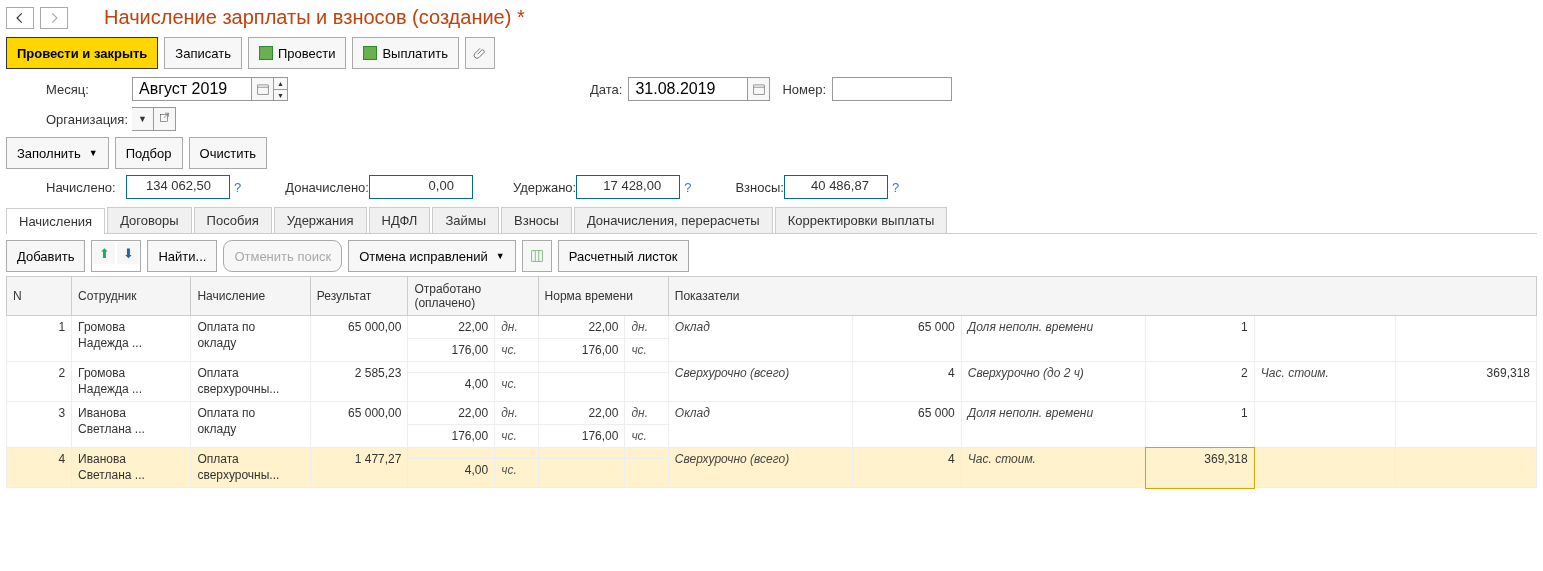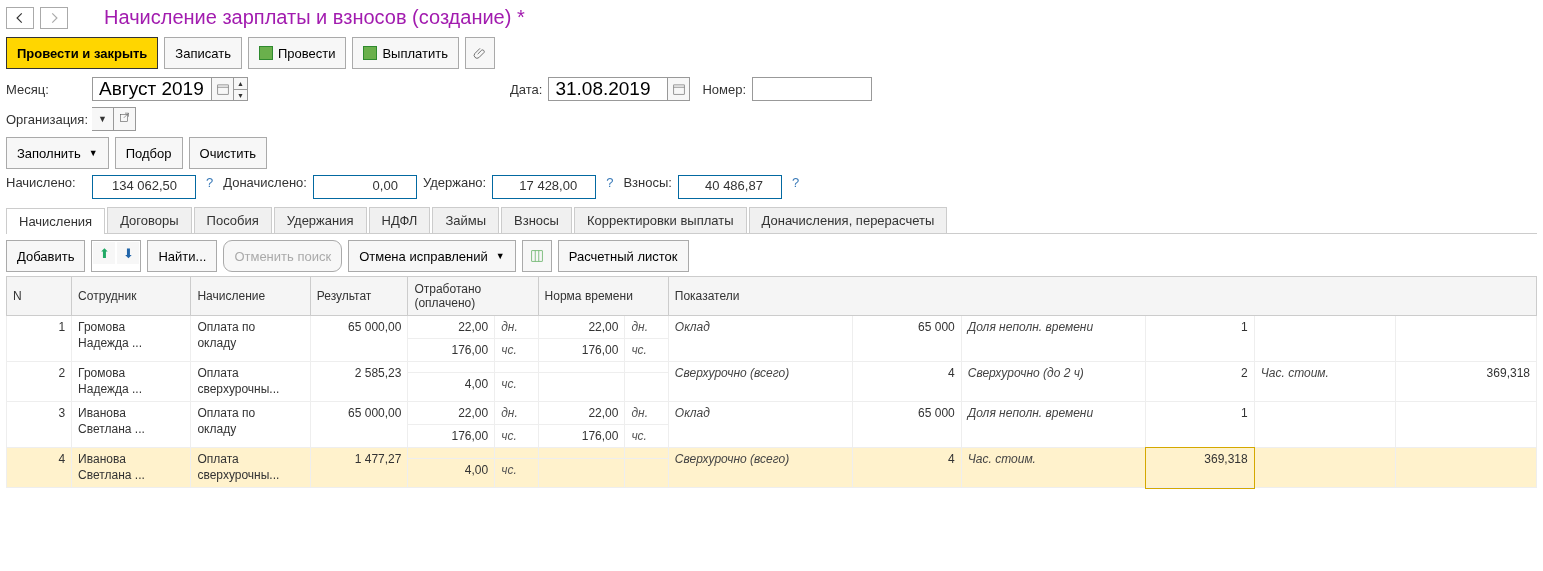--- a/index.html
+++ b/index.html
@@ -1,37 +1,37 @@
 <!DOCTYPE html>
 <html><head>
 <meta charset="utf-8">
 <style>
 * { box-sizing: border-box; margin: 0; padding: 0; }
 body { font-family: Arial, sans-serif; font-size: 13px; color: #333; background: #fff; padding: 6px; }
 
 .nav-row { display: flex; align-items: center; gap: 6px; margin-bottom: 8px; }
 .nav-btn { width: 28px; height: 22px; border: 1px solid #aaa; background: #fff; display: flex; align-items: center; justify-content: center; cursor: pointer; }
-.page-title { font-size: 20px; color: #a21caf; margin-left: 30px; }
+.page-title { font-size: 20px; color: #c2410c; margin-left: 30px; }
 
 .toolbar-row { display: flex; align-items: center; gap: 6px; margin-bottom: 8px; }
 .btn { border: 1px solid #aaa; background: #f7f7f7; padding: 4px 10px; height: 32px; display: inline-flex; align-items: center; gap: 5px; cursor: pointer; font-size: 13px; }
 .btn-primary { background: #ffd600; border: 1px solid #333; font-weight: bold; }
 .btn-icon-green { width:14px; height:14px; background:#6ab04c; border:1px solid #2f8a2f; display:inline-block; }
 .btn.square { width: 30px; padding: 0; justify-content: center; }
 
 .form-row { display: flex; align-items: center; gap: 6px; margin-bottom: 6px; }
-.form-label { font-size: 13px; color: #333; }
-.form-input { border: 1px solid #999; height: 24px; padding: 2px 6px; font-size: 19px; background: #fff; }
+.form-label { font-size: 13px; color: #333; margin-left: 40px; }
+.form-input { border: 1px solid #999; height: 24px; padding: 2px 6px; font-size: 16px; background: #fff; }
 .input-group { display: flex; align-items: center; }
 .input-group .addon { border: 1px solid #999; border-left: none; height: 24px; width: 22px; display: flex; align-items: center; justify-content: center; background: #f7f7f7; cursor: pointer; }
 .spinner { display: flex; flex-direction: column; }
 .spinner div { height: 12px; width: 14px; border: 1px solid #999; border-left: none; background: #f7f7f7; font-size: 7px; display: flex; align-items: center; justify-content: center; cursor: pointer; }
 .spinner div:first-child { border-bottom: none; }
 
-.totals-row { display: flex; align-items: flex-start; gap: 6px; margin-bottom: 8px; }
+.totals-row { display: flex; align-items: center; margin-bottom: 8px; }
 .totals-row .val { border: 1px solid #0369a1; height: 24px; padding: 2px 18px; width: 104px; text-align: right; background: #fff; }
 .help { color: #3a7ab8; cursor: pointer; padding: 0 4px; }
 
 .tabs { display: flex; border-bottom: 1px solid #ccc; margin-bottom: 6px; }
 .tab { border: 1px solid #ccc; border-bottom: none; padding: 5px 12px; background: #f0f0f0; margin-right: 2px; cursor: pointer; font-size: 13px; }
 .tab.active { background: #fff; position: relative; top: 1px; }
 
 .tab-tools { display: flex; gap: 6px; margin-bottom: 4px; }
 .arrow-btn { width: 22px; height: 26px; border: 1px solid #aaa; background: #f7f7f7; display: flex; align-items: center; justify-content: center; cursor: pointer; }
 .arrow-up { color: #2a6; }
@@ -158,22 +158,22 @@
 </div>
 
 <div class="tabs">
   <div class="tab active">Начисления</div>
   <div class="tab">Договоры</div>
   <div class="tab">Пособия</div>
   <div class="tab">Удержания</div>
   <div class="tab">НДФЛ</div>
   <div class="tab">Займы</div>
   <div class="tab">Взносы</div>
+  <div class="tab">Доначисления, перерасчеты</div>
   <div class="tab">Корректировки выплаты</div>
-  <div class="tab">Доначисления, перерасчеты</div>
 </div>
 
 <div class="tab-tools">
   <button class="btn">Добавить</button>
   <div class="arrow-pair">
     <div class="arrow-btn arrow-up">
         <span>⬆</span>
       </div>
     <div class="arrow-btn arrow-down">
         <span>⬇</span>

